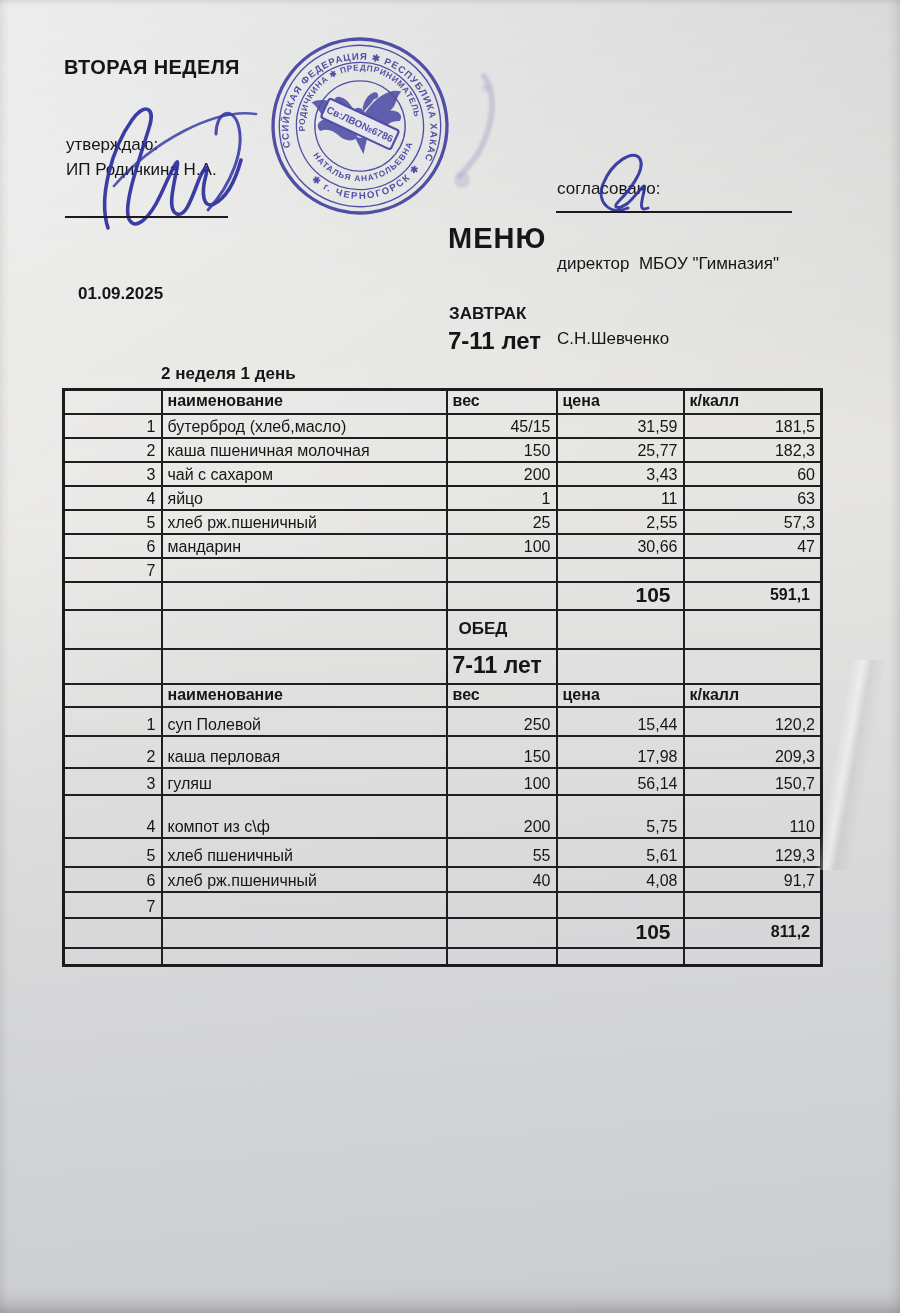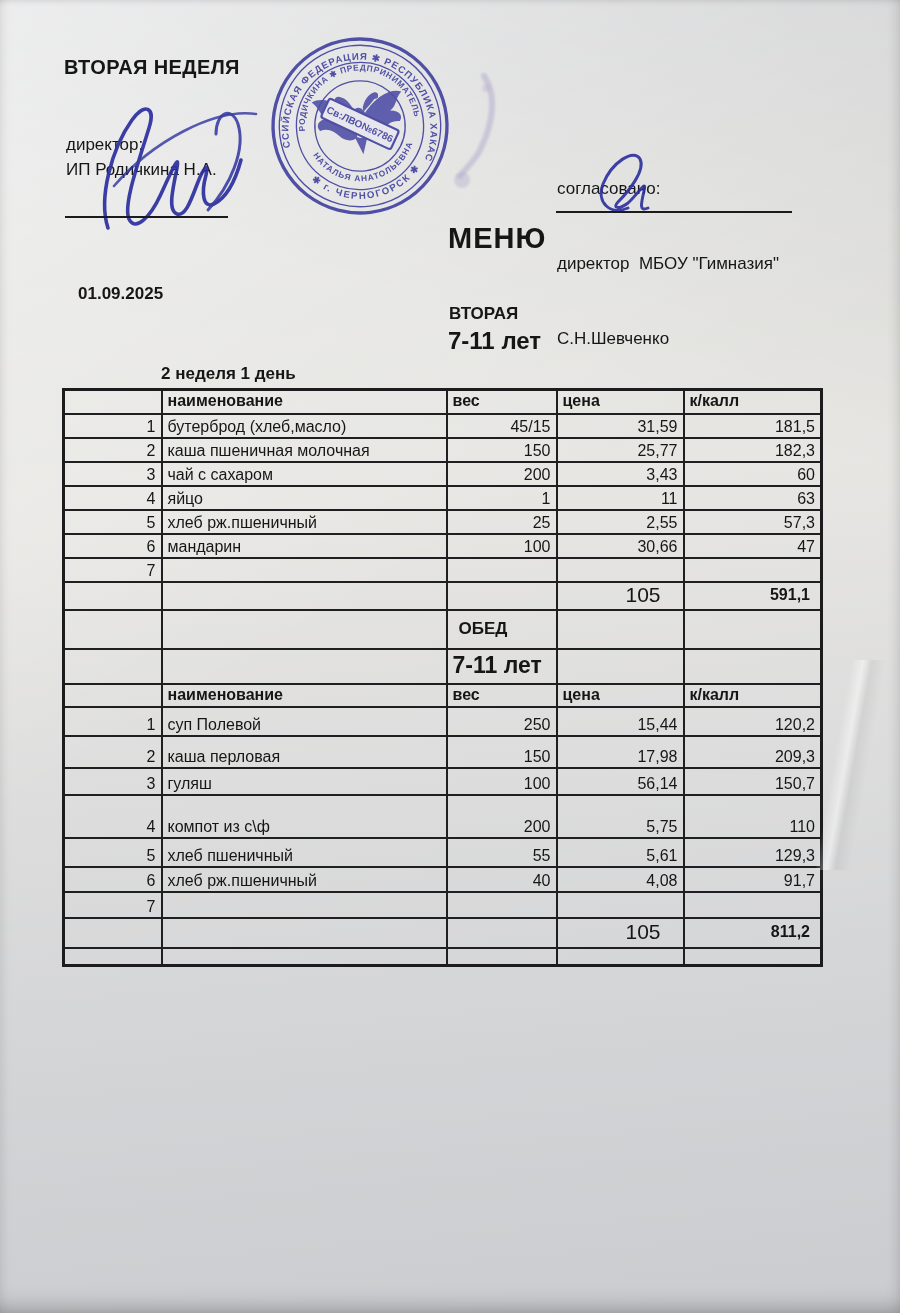--- a/index.html
+++ b/index.html
@@ -58,21 +58,21 @@
     padding:0 5px 1px 5px; overflow:hidden; white-space:nowrap;
   }
   .menu-table { border:3px solid #1c1c1f; }
   .c-num { text-align:right; }
   .c-name { text-align:left; padding-left:4px; }
   .c-w, .c-p, .c-k { text-align:right; padding-right:7px; }
   td.th { text-align:left; vertical-align:middle; padding-left:5px;font-weight:bold; }
   .h24{height:24px} .h28{height:28px} .h39{height:39px} .h35{height:35px}
   .h23{height:23px} .h29{height:29px} .h32{height:32px} .h27{height:27px}
   .h43{height:43px} .h25{height:25px} .h26{height:26px} .h30{height:30px} .h18{height:18px}
-  td.total-price { font-size:21px; font-weight:normal; padding-right:22px; vertical-align:middle; }
+  td.total-price { font-size:21px; font-weight:bold; padding-right:12px; vertical-align:middle; }
   td.total-kcal { font-weight:bold; padding-right:10px; vertical-align:middle; }
   td.section-meal { font-weight:bold; font-size:17px; vertical-align:middle;padding-left:11px; }
   td.section-age { font-weight:bold; font-size:23px; vertical-align:middle; }
 </style>
 </head>
 <body>
 
 <div class="page">
 
   <div class="abs week-title">ВТОРАЯ НЕДЕЛЯ</div>
@@ -119,21 +119,21 @@
     </g>
   </svg>
 
   <svg class="abs smudge" viewBox="0 0 90 130">
     <path d="M38,8 C52,28 46,58 34,82 C28,94 18,102 14,108" fill="none" stroke="#8a7ab8" stroke-width="6" stroke-linecap="round" opacity=".5"></path>
     <circle cx="16" cy="112" r="8" fill="#8a7ab8" opacity=".4"></circle>
     <circle cx="40" cy="20" r="4" fill="#8a7ab8" opacity=".35"></circle>
   </svg>
 
   <div class="abs approve">
-    <div class="sign-label">директор:</div>
+    <div class="sign-label">утверждаю:</div>
     <div class="sign-label">ИП Родичкина Н.А.</div>
   </div>
   <svg class="abs sig sig-left" viewBox="0 0 175 145">
     <path d="M20,138 C10,108 24,58 44,30 C56,13 68,16 61,38 C50,74 35,115 41,129 C47,142 62,128 73,104 C84,80 92,62 89,78 C84,102 80,121 89,124 C98,127 104,107 110,92 C115,79 121,71 118,85 C113,103 115,119 126,114 C138,108 147,92 153,70" stroke-width="3.6"></path>
     <path d="M26,96 C64,52 126,18 168,24" stroke-width="2.6" opacity=".85"></path>
     <path d="M120,120 C142,96 158,60 150,34 C144,16 128,22 128,44" stroke-width="3" opacity=".9"></path>
   </svg>
   <div class="abs sig-line line-left"></div>
 
   <div class="abs agree">
@@ -141,21 +141,21 @@
     <div class="sign-label">директор  МБОУ "Гимназия"</div>
     <div class="sign-label">С.Н.Шевченко</div>
   </div>
   <svg class="abs sig sig-right" viewBox="0 0 80 80">
     <path d="M40,66 C22,74 8,60 15,42 C24,20 46,6 52,17 C58,28 40,50 30,60 C24,66 31,68 40,61 C51,51 59,36 56,49 C53,62 51,70 60,66" stroke-width="3"></path>
   </svg>
   <div class="abs sig-line line-right"></div>
 
   <div class="abs menu-title">МЕНЮ</div>
   <div class="abs doc-date">01.09.2025</div>
-  <div class="abs meal-label">ВТОРАЯ</div>
+  <div class="abs meal-label">ЗАВТРАК</div>
   <div class="abs age-label">7-11 лет</div>
   <div class="abs day-label">2 неделя 1 день</div>
 
   <table class="menu-table">
     <colgroup>
         <col style="width:98px">
         <col style="width:285px">
         <col style="width:110px">
         <col style="width:127px">
         <col style="width:138px">

